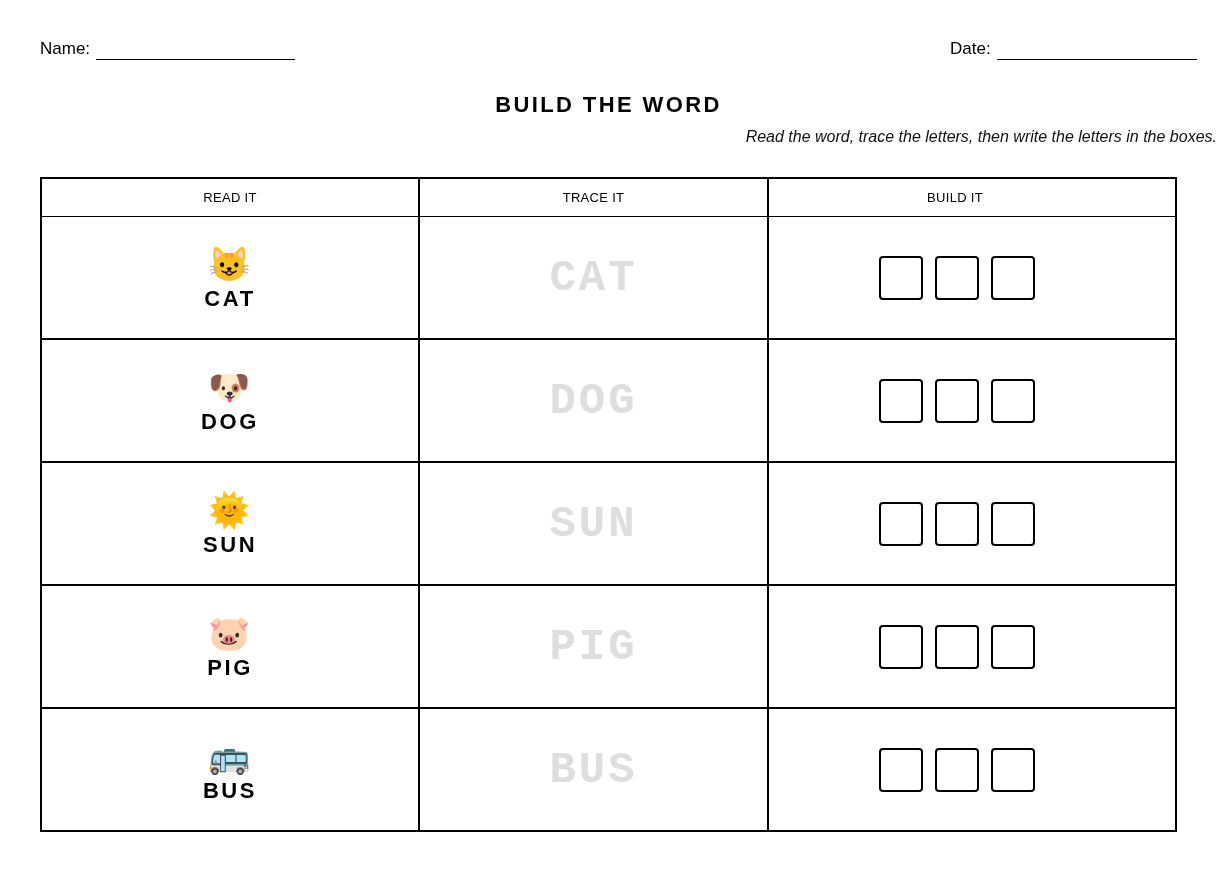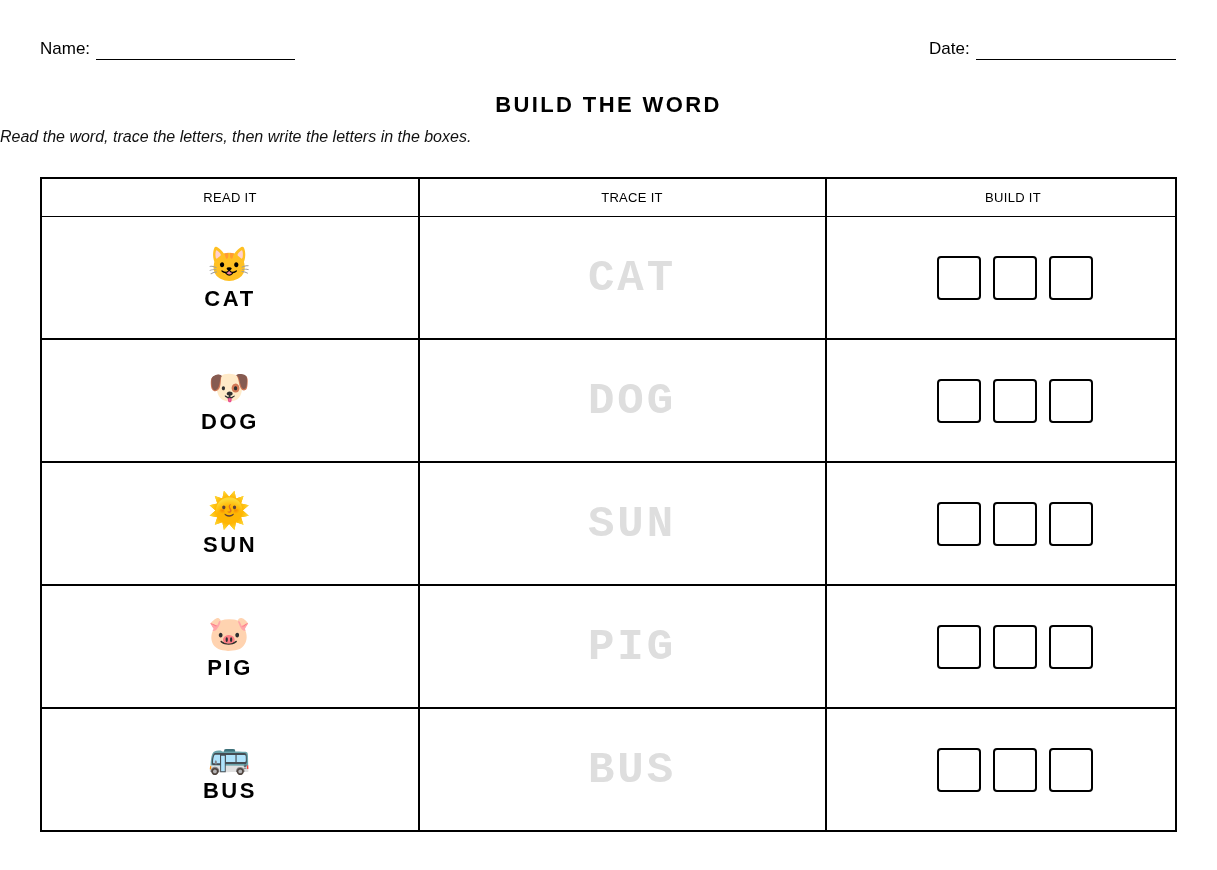--- a/index.html
+++ b/index.html
@@ -4,35 +4,35 @@
   <style>
     * { box-sizing: border-box; margin: 0; padding: 0; }
     html, body { width: 1217px; height: 870px; background: #ffffff; overflow: hidden; }
     body { font-family: "Liberation Sans", sans-serif; color: #000; position: relative; }
 
     .top-line { position: absolute; top: 38px; font-size: 17px; display: flex; align-items: flex-end; }
     .top-line .label { line-height: 22px; }
     .top-line .blank { display: inline-block; border-bottom: 1.5px solid #000; height: 16px; margin-left: 6px; }
     .name-line { left: 40px; align-items: flex-end; }
     .name-line .blank { width: 199px; }
-    .date-line { left: 929px; }
+    .date-line { left: 950px; }
     .date-line .blank { width: 200px; }
 
     .title { position: absolute; top: 92px; left: 0; width: 1217px; text-align: center;
              font-size: 22px; font-weight: bold; letter-spacing: 2.4px; }
-    .subtitle { position: absolute; top: 128px; left: 0; width: 1217px; text-align: left;
+    .subtitle { position: absolute; top: 128px; left: 0; width: 1217px; text-align: right;
                 font-size: 16px; font-style: italic; color: #111; }
 
     .worksheet { position: absolute; top: 177px; left: 40px; width: 1137px;
                  border: 2px solid #000; border-collapse: collapse; }
     .ws-header { display: flex; height: 38px; border-bottom: 1.5px solid #000; }
     .ws-header .hcell { flex: 0 0 auto; display: flex; align-items: center; justify-content: center;
                         font-size: 13px; font-weight: normal; letter-spacing: 0.3px; }
     .col1 { width: 378px; border-right: 2px solid #000; }
-    .col2 { width: 388px; border-right: 2px solid #000; margin-left: 19px; }
+    .col2 { width: 349px; border-right: 2px solid #000; }
     .col3 { width: 372px; }
 
     .ws-row { display: flex; height: 123px; border-bottom: 2.5px solid #000; }
     .ws-row:last-child { border-bottom: none; height: 121px; }
     .ws-row .cell { flex: 0 0 auto; display: flex; flex-direction: column; align-items: center; justify-content: center; }
 
     .pic { font-size: 34px; line-height: 40px; height: 40px; }
     .word { font-size: 22px; font-weight: bold; letter-spacing: 2.6px; margin-top: 2px; line-height: 26px; }
 
     .trace { font-family: "Liberation Mono", "DejaVu Sans Mono", monospace; font-weight: bold;

